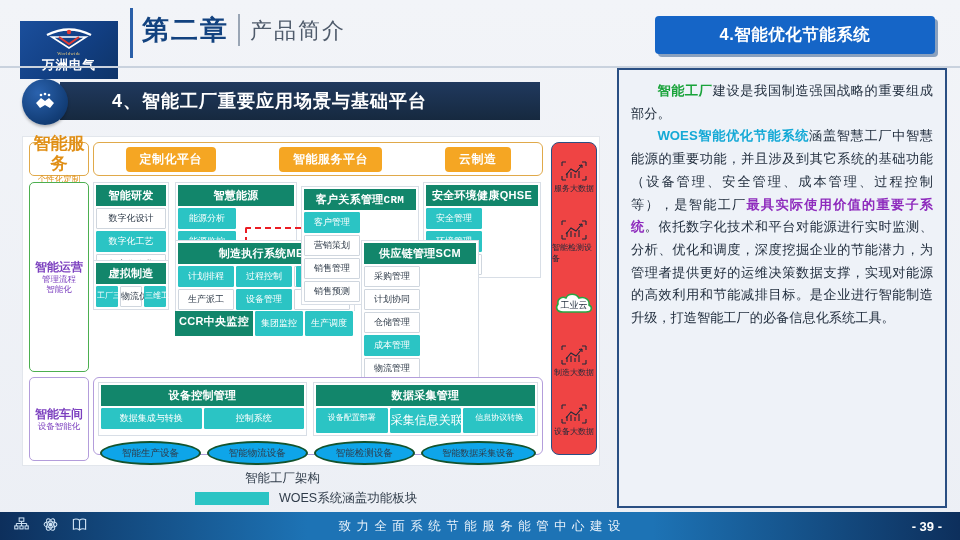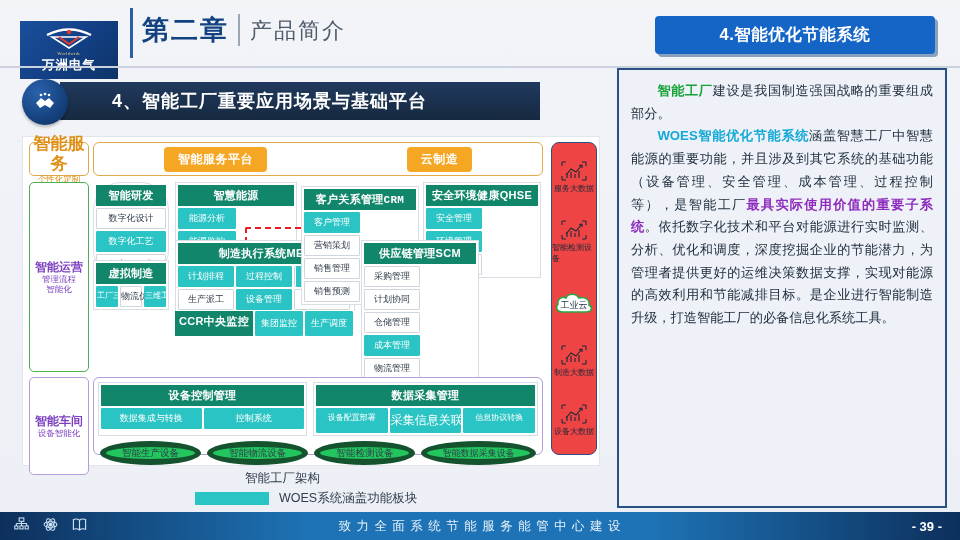--- a/index.html
+++ b/index.html
@@ -70,21 +70,21 @@
     position:absolute; width:60px; border-radius:5px; background:#fff;
     display:flex; flex-direction:column; align-items:center; justify-content:center;
     text-align:center; line-height:1.2;
   }
   .side-tag .t1 { font-size:17px; font-weight:bold; }
   .side-tag .t2 { font-size:8.5px; }
   .tag-service { left:6px; top:5px; height:34px; border:1.5px solid #e0a94a; }
   .tag-service .t1 { color:#e08f16; } .tag-service .t2 { color:#e08f16; }
   .tag-oper    { left:6px; top:45px; height:190px; border:1.5px solid #4caf50; }
   .tag-oper .t1 { color:#7b3fbf; font-size:12px; } .tag-oper .t2 { color:#7b3fbf; }
-  .tag-shop    { left:6px; top:240px; height:98px; border:1.5px solid #b39ddb; }
+  .tag-shop    { left:6px; top:240px; height:84px; border:1.5px solid #b39ddb; }
   .tag-shop .t1 { color:#7b3fbf; font-size:12px; } .tag-shop .t2 { color:#7b3fbf; }
 
   
   .plat-row {
     position:absolute; left:70px; top:5px; width:450px; height:34px;
     border:1.5px solid #e0a94a; border-radius:6px; background:#fff;
     display:flex; align-items:center; justify-content:space-around;
   }
   .plat-pill {
     background:#f5a623; color:#fff; font-size:12px; font-weight:bold;
@@ -110,22 +110,22 @@
     font-size:9px; text-align:center; padding:3px 0; border-radius:1px;
     border:1px solid #cfd6de; background:#fff; color:#2f3b49;
     flex:1 1 0; min-width:0; white-space:nowrap;
   }
   .cell.teal { background:#2bc4c4; color:#ffffff; border-color:#2bc4c4; }
 
   
   .dash-red { position:absolute; border:2px dashed #ea1c24; border-radius:2px; pointer-events:none; }
 
   .oval {
-    border:6px solid #14532d; border-radius:50%; font-size:9.5px; color:#2f3b49;
-    display:flex; align-items:center; justify-content:center; background:#22c55e;
+    border:2px solid #14532d; border-radius:50%; font-size:9.5px; color:#2f3b49;
+    display:flex; align-items:center; justify-content:center; background:#0ea5e9;
   }
 
   
   .bd-col {
     position:absolute; left:528px; top:5px; width:46px; height:313px;
     border:1.5px solid #2a4f83; border-radius:8px; background:#ef4444;
     display:flex; flex-direction:column; align-items:center; justify-content:space-around;
     padding:4px 0;
   }
   .bd-item { display:flex; flex-direction:column; align-items:center; }
@@ -208,27 +208,28 @@
       <span class="t1">智能运营</span>
       <span class="t2">管理流程</span>
       <span class="t2">智能化</span>
     </div>
     <div class="side-tag tag-shop">
       <span class="t1">智能车间</span>
       <span class="t2">设备智能化</span>
     </div>
 
     <div class="plat-row">
+      <span class="plat-pill">定制化平台</span>
       <span class="plat-pill">智能服务平台</span>
       <span class="plat-pill">云制造</span>
     </div>
 
     <div class="mid-region">
 
-      <div class="mod" style="left:0px; top:0px; width:76px;border-radius:28px;">
+      <div class="mod" style="left:0px; top:0px; width:76px;">
         <div class="mod-hd">智能研发</div>
         <div class="cells" style="flex-direction:column;">
           <div class="cell">数字化设计</div>
           <div class="cell teal">数字化工艺</div>
           <div class="cell">数字化作业</div>
         </div>
       </div>
 
       <div class="mod" style="left:0px; top:78px; width:76px;">
         <div class="mod-hd">虚拟制造</div>

